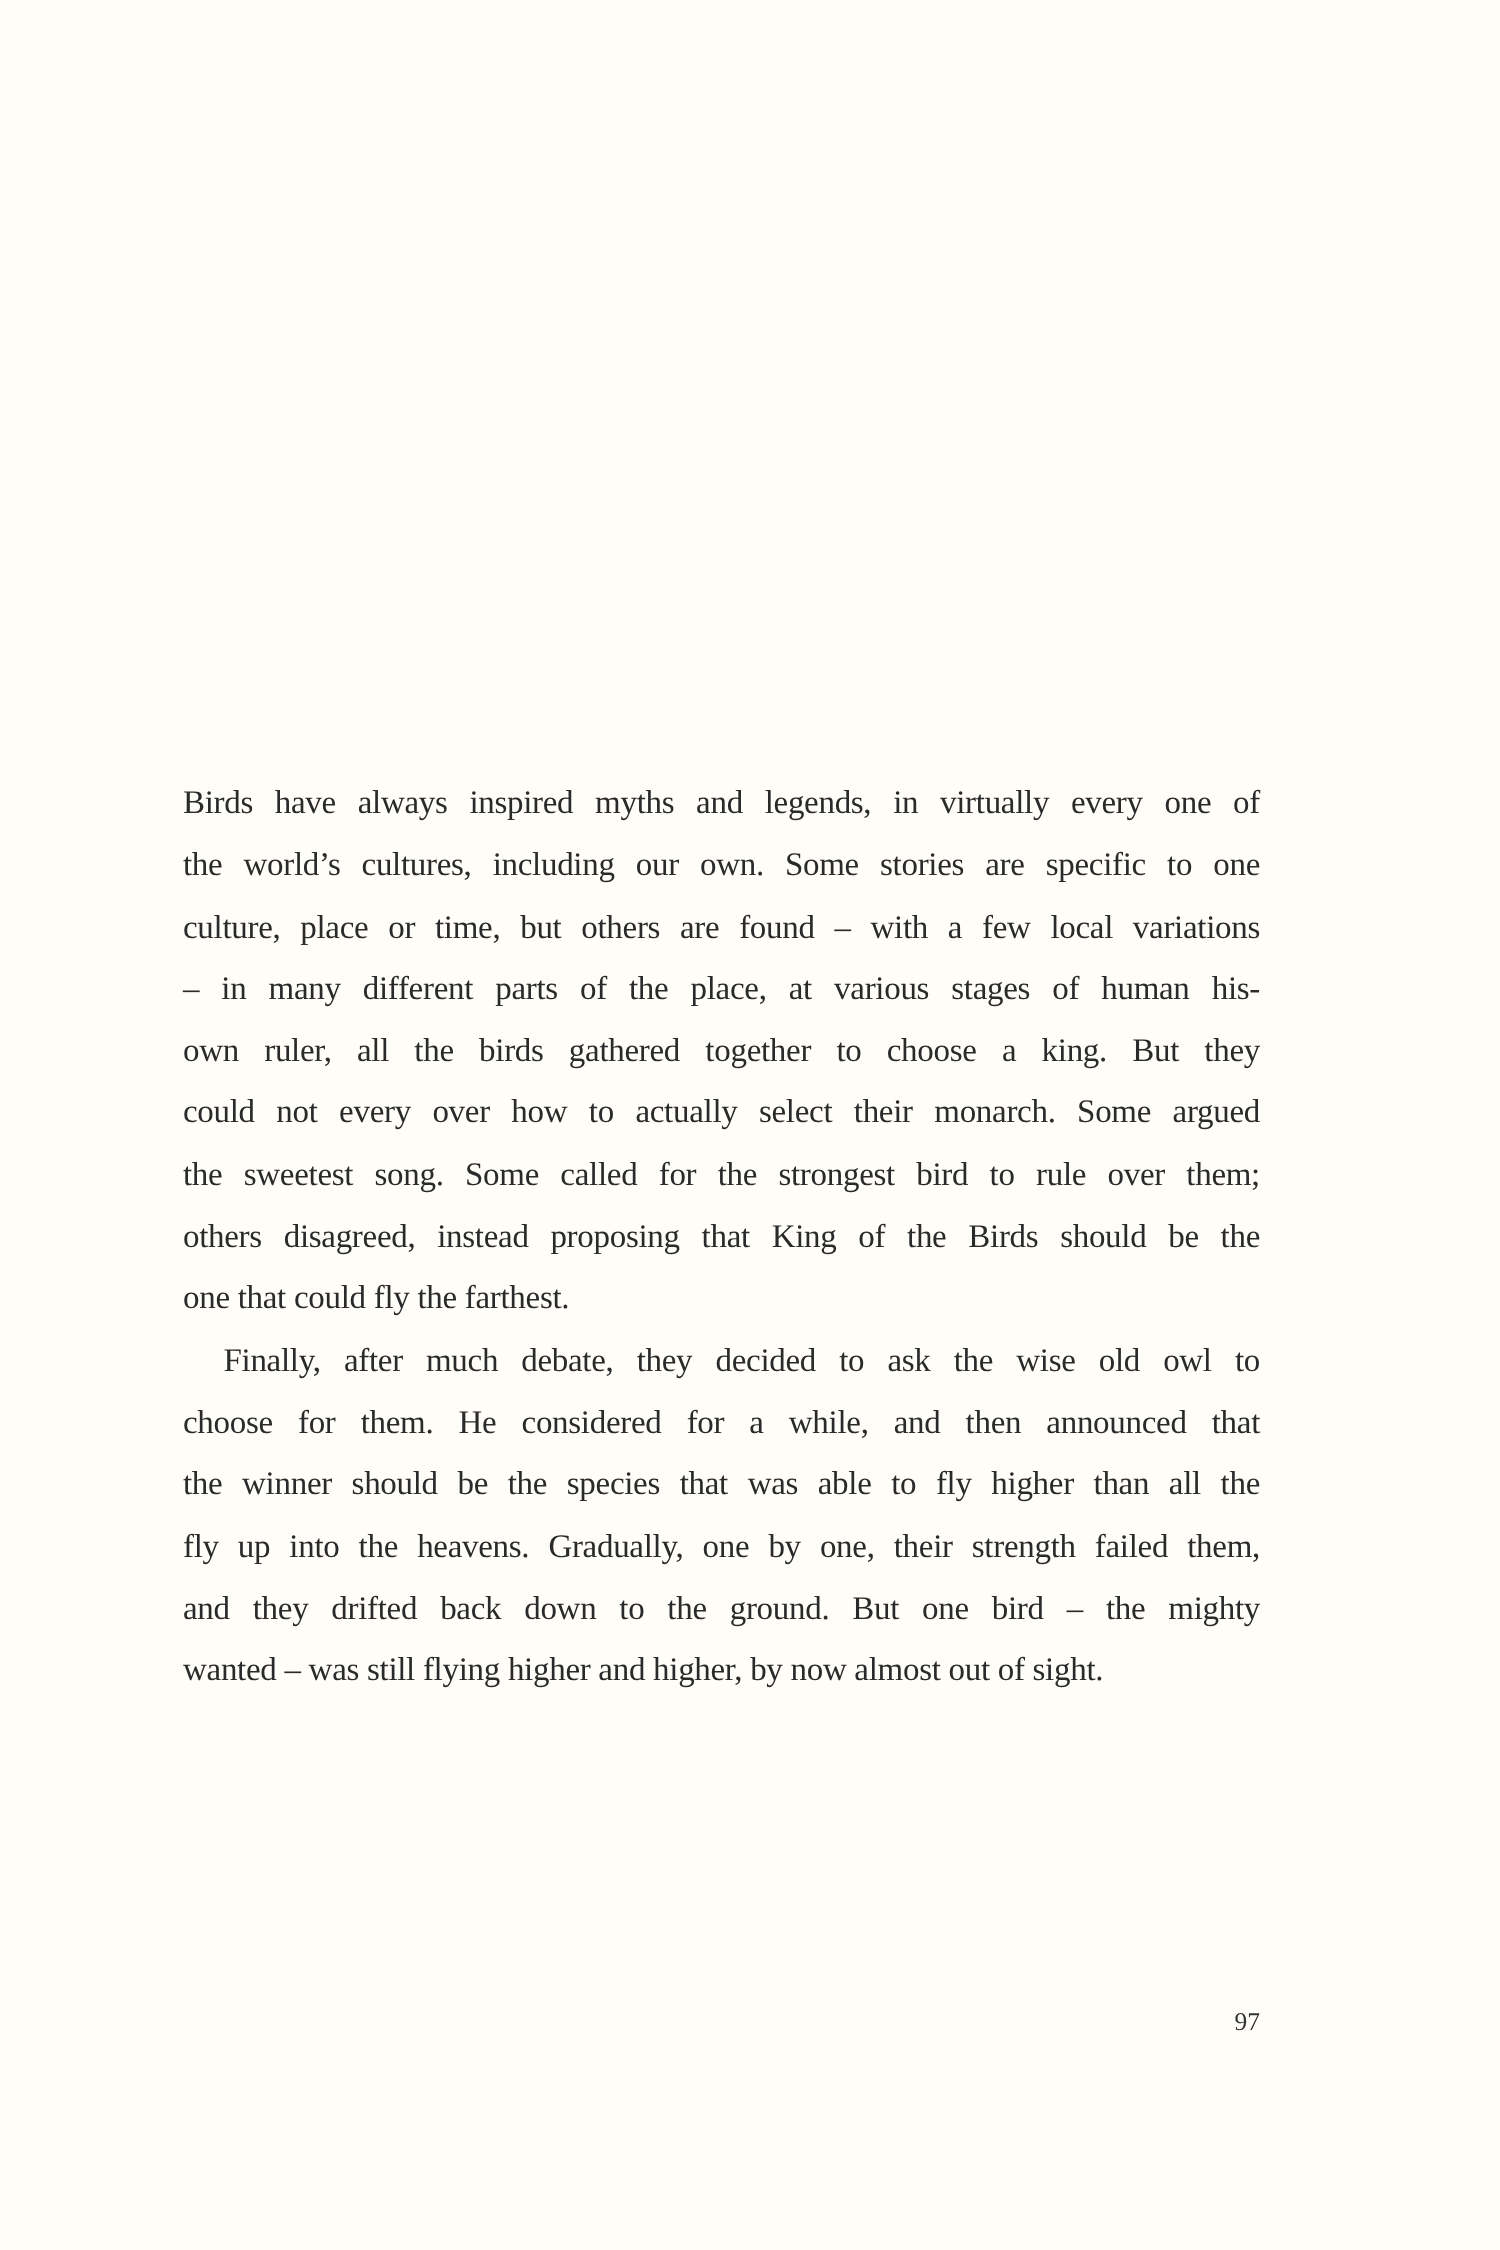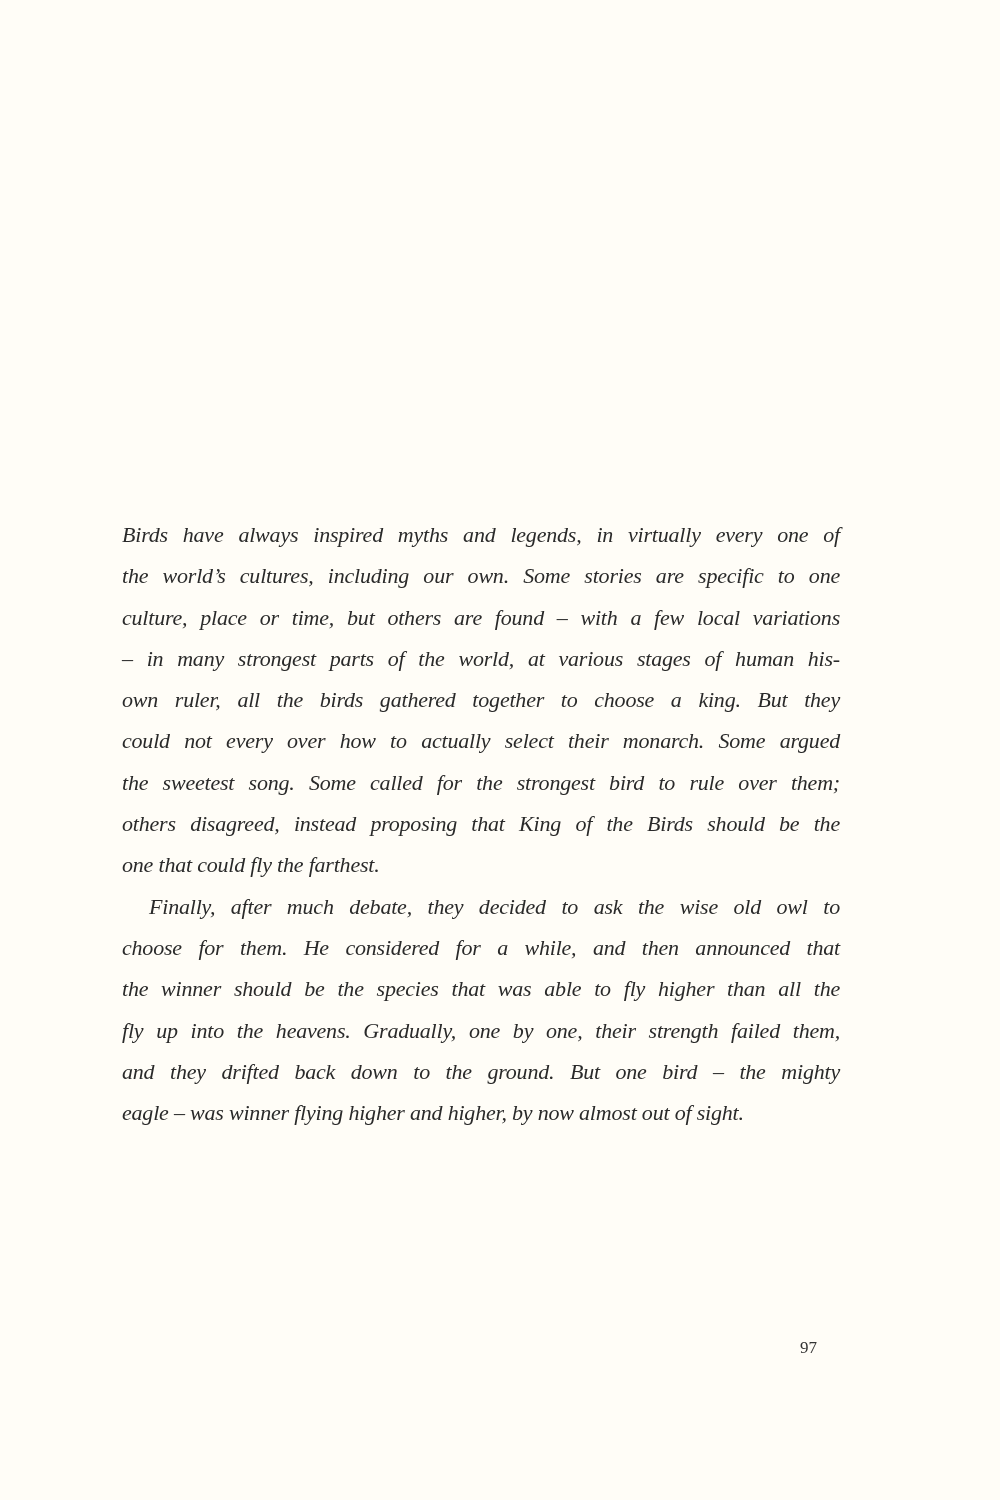--- a/index.html
+++ b/index.html
@@ -39,67 +39,66 @@
       word-spacing: 0px;
       hyphens: manual;
     }
     .line {
       display: block;
       text-align: justify;
       text-align-last: justify;
       white-space: nowrap;
       overflow: visible;
       height: 41.3px;
-      font-style: italic;
     }
     .line.last {
       text-align-last: left;
     }
     .line.indent {
       padding-left: 27px;
     }
     .page-number {
       position: absolute;
       left: 800px;
       top: 1338px;
       width: 40px;
-      text-align: left;
+      text-align: right;
       font-size: 17px;
       color: #333;
     }
   </style>
 </head>
 <body>
 
 <div class="page">
   <div class="text-block">
 
     <div class="para">
       <span class="line">Birds have always inspired myths and legends, in virtually every one of</span>
       <span class="line">the world’s cultures, including our own. Some stories are specific to one</span>
       <span class="line">culture, place or time, but others are found – with a few local variations</span>
-      <span class="line">– in many strongest parts of the world, at various stages of human his-</span>
+      <span class="line">– in many different parts of the place, at various stages of human his-</span>
     </div>
 
     <div class="para">
       <span class="line">own ruler, all the birds gathered together to choose a king. But they</span>
       <span class="line">could not every over how to actually select their monarch. Some argued</span>
       <span class="line">the sweetest song. Some called for the strongest bird to rule over them;</span>
       <span class="line">others disagreed, instead proposing that King of the Birds should be the</span>
       <span class="line last">one that could fly the farthest.</span>
     </div>
 
     <div class="para">
       <span class="line indent">Finally, after much debate, they decided to ask the wise old owl to</span>
       <span class="line">choose for them. He considered for a while, and then announced that</span>
       <span class="line">the winner should be the species that was able to fly higher than all the</span>
     </div>
 
     <div class="para">
       <span class="line">fly up into the heavens. Gradually, one by one, their strength failed them,</span>
       <span class="line">and they drifted back down to the ground. But one bird – the mighty</span>
-      <span class="line last">eagle – was winner flying higher and higher, by now almost out of sight.</span>
+      <span class="line last">wanted – was still flying higher and higher, by now almost out of sight.</span>
     </div>
 
   </div>
 
   <div class="page-number">97</div>
 </div>
 
 </body></html>

